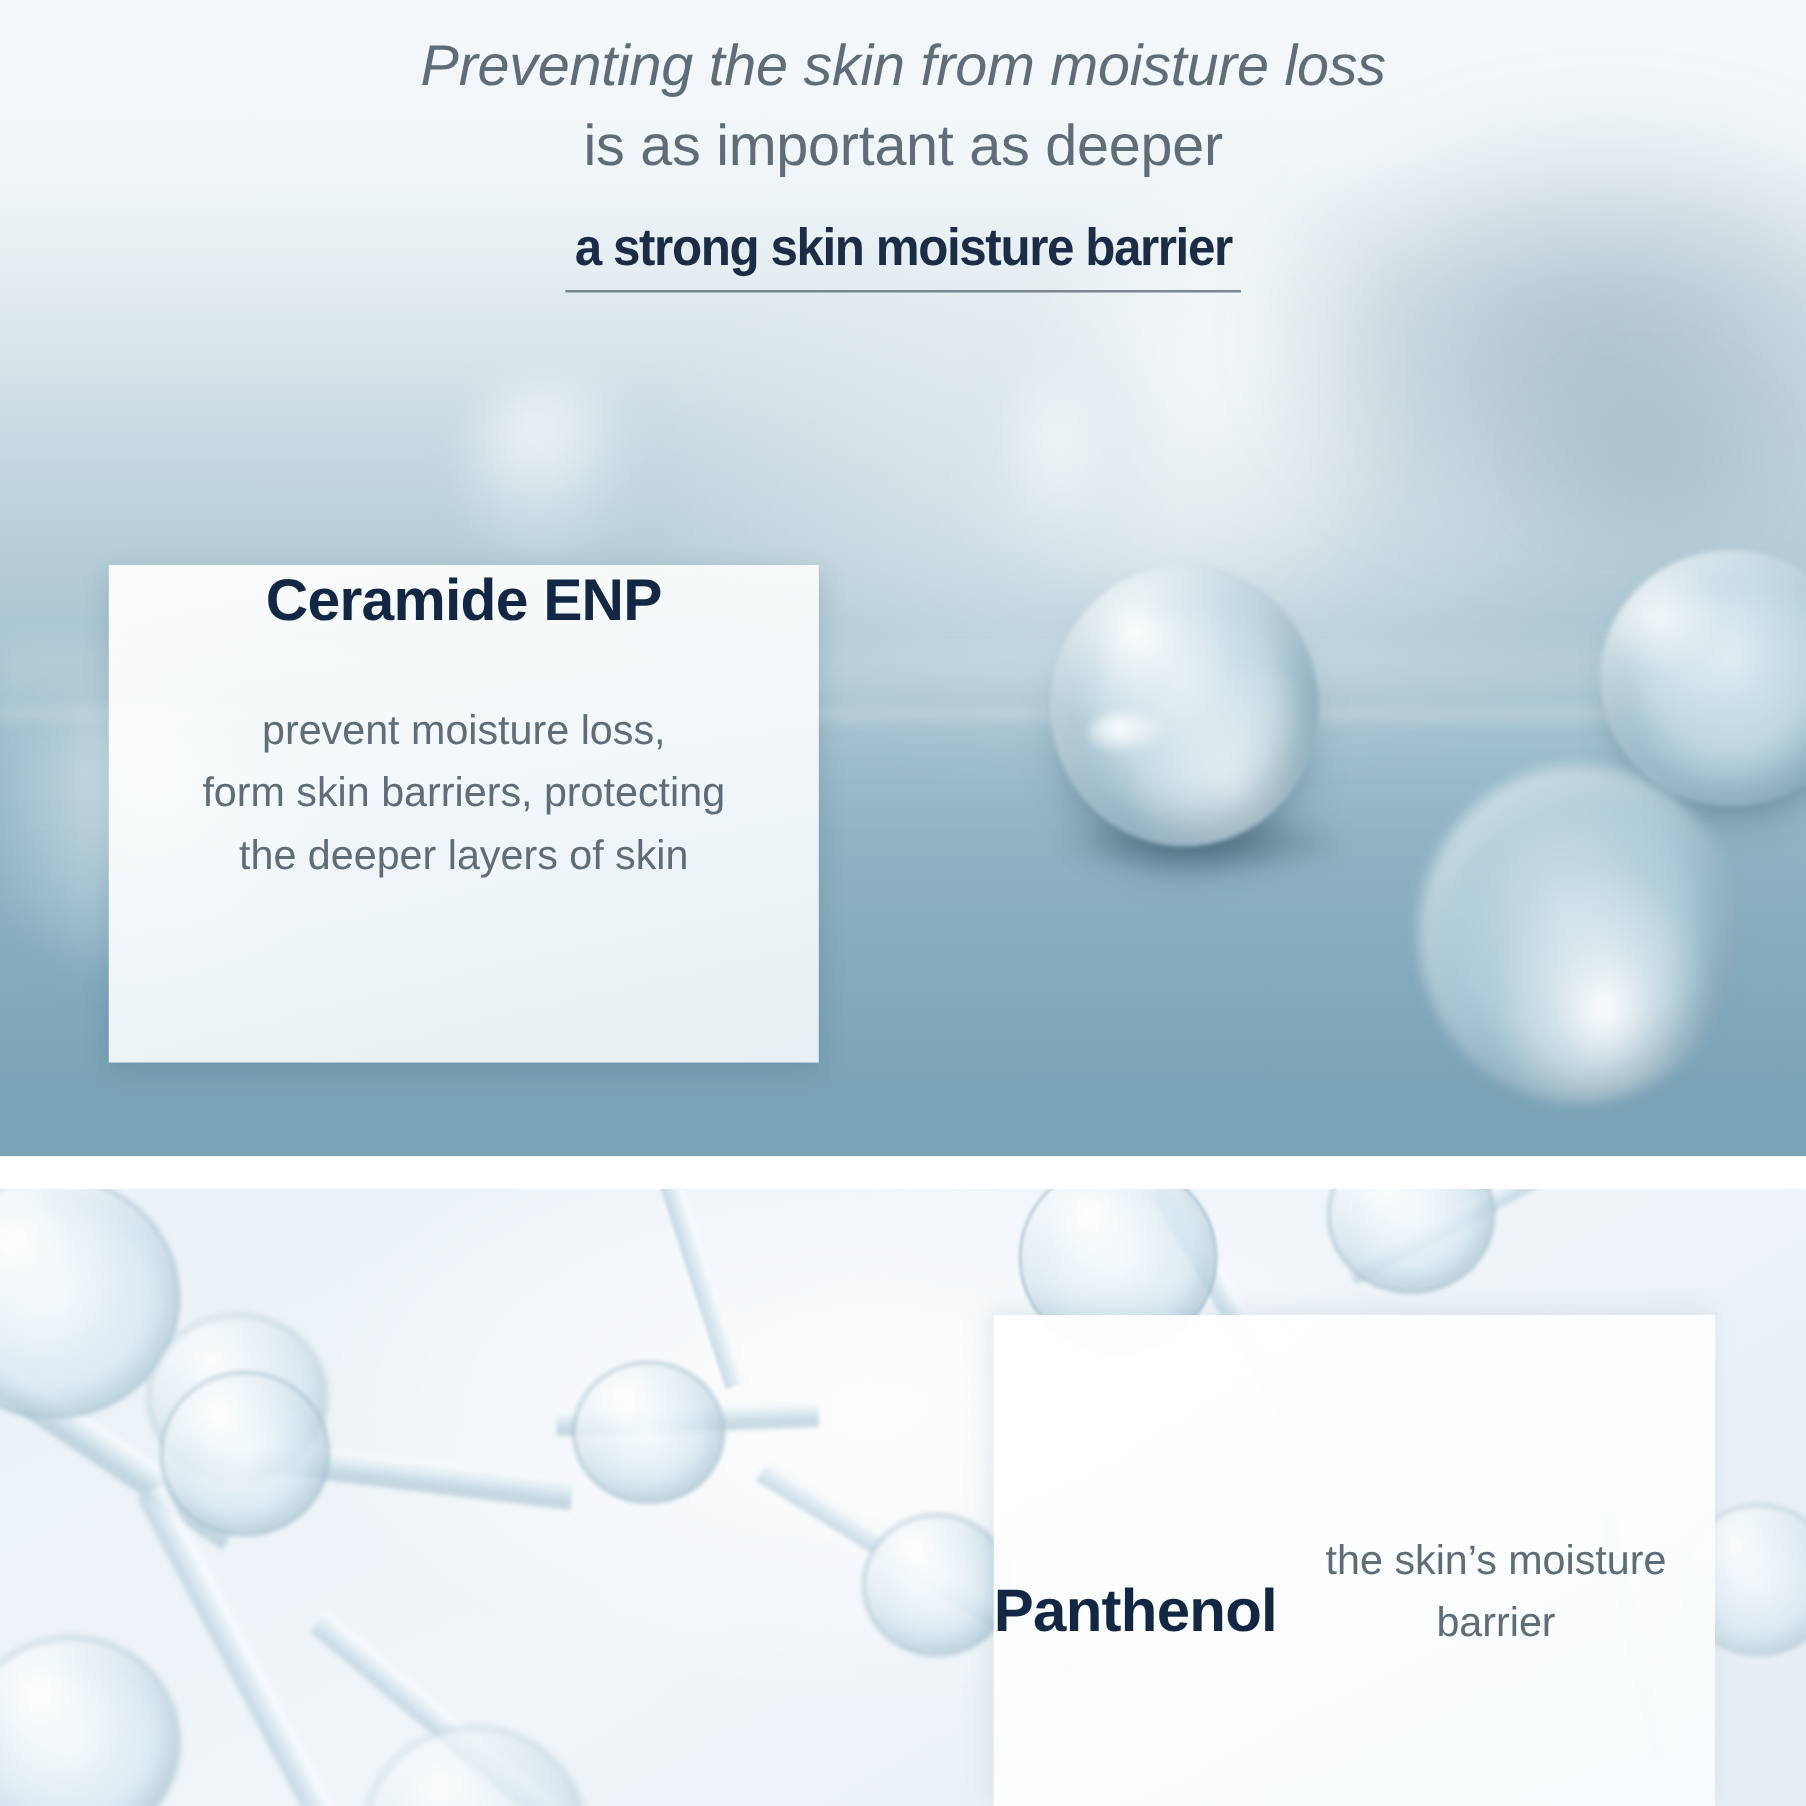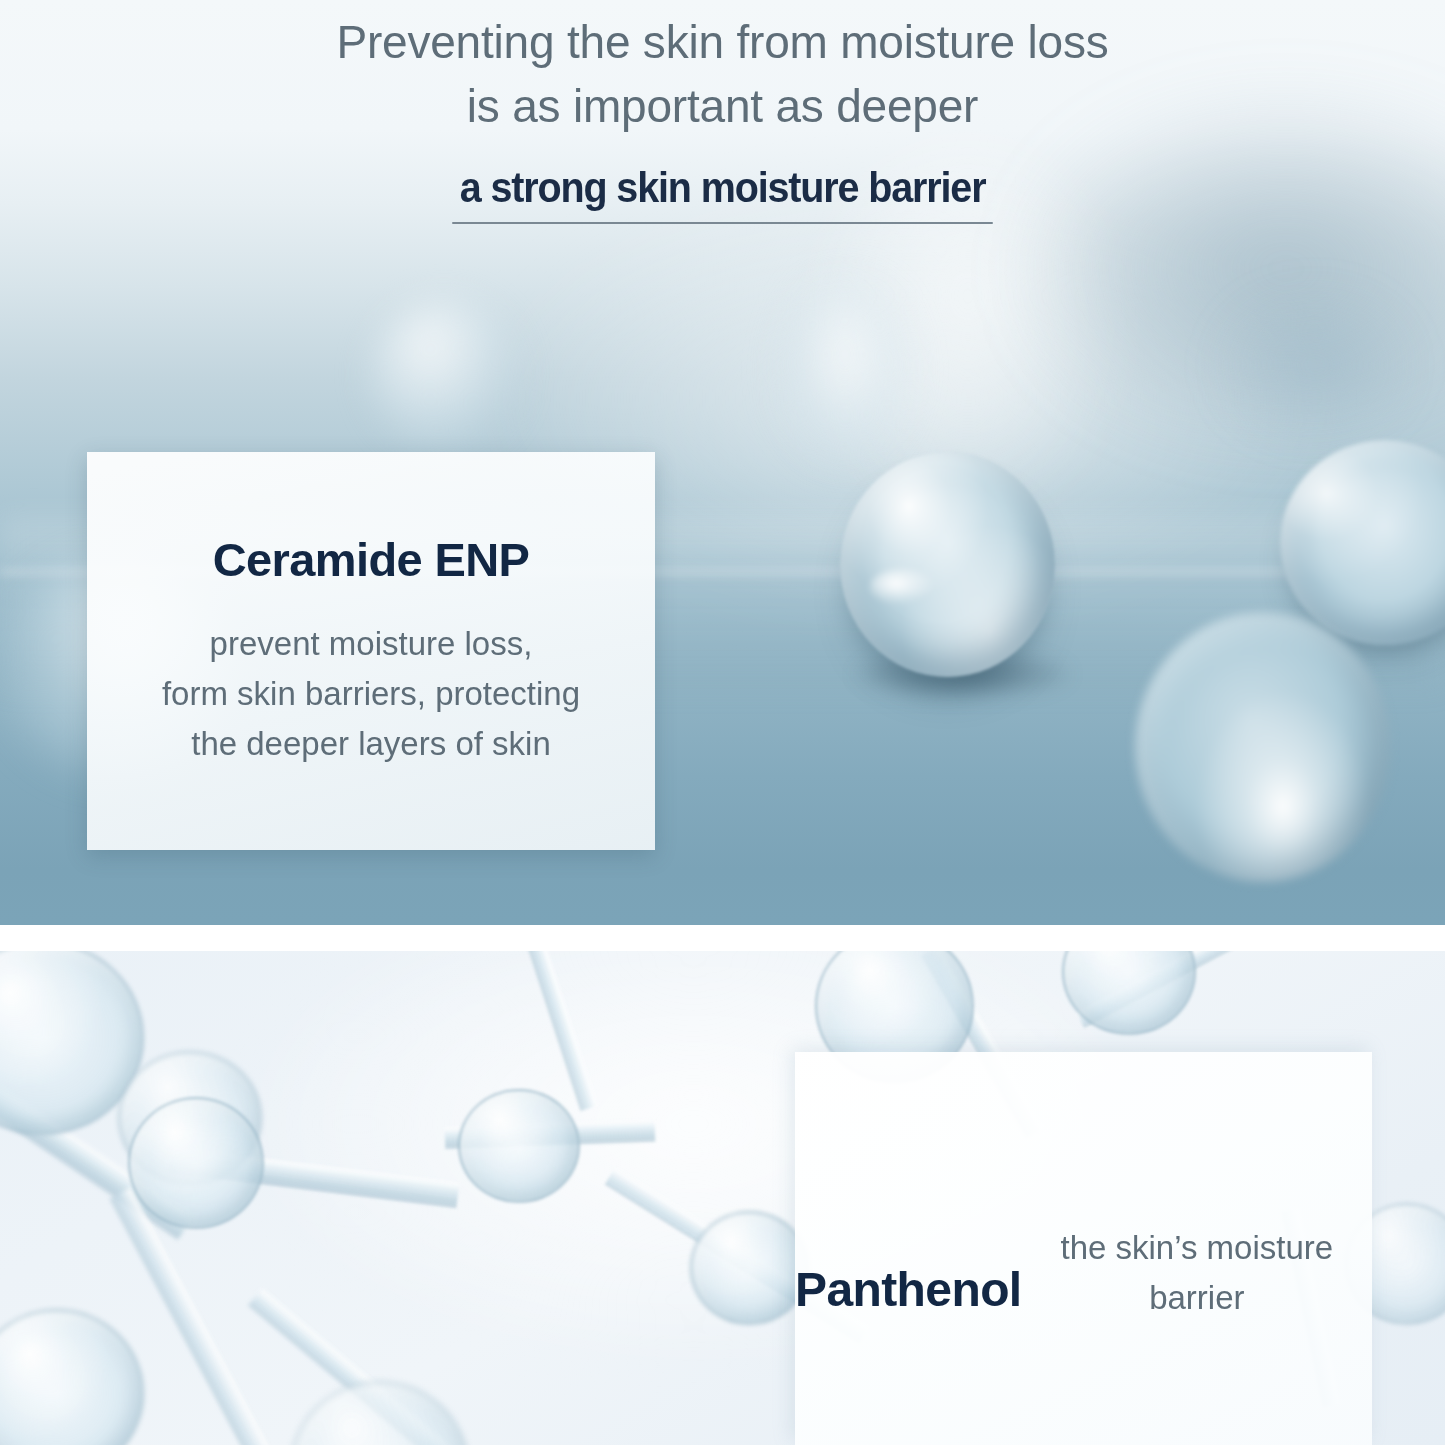--- a/index.html
+++ b/index.html
@@ -199,21 +199,21 @@
     text-align: center;
     z-index: 20;
   }
   .head-line {
     font-size: 46px;
     line-height: 64px;
     color: #5e6d78;
     letter-spacing: -0.2px;
     font-weight: 400;
   }
-  .head-line-1 { padding-top: 10px; }
+  .head-line-1 { padding-top: 20px; font-style: italic; }
   .head-emph-wrap {
     margin-top: 22px;
   }
   .head-emph {
     display: inline-block;
     font-size: 42px;
     line-height: 56px;
     font-weight: 700;
     color: #1b2c46;
     letter-spacing: -1.2px;
@@ -251,22 +251,22 @@
     letter-spacing: -0.6px;
     text-align: center;
   }
   .card-body {
     font-size: 33px;
     line-height: 50px;
     color: #5e6d78;
     text-align: center;
     font-weight: 400;
   }
-  .card-ceramide .card-title { margin-top: 80px; }
-  .card-ceramide .card-body  { margin-top: 32px; }
+  .card-ceramide .card-title { }
+  .card-ceramide .card-body  { margin-top: 52px; }
 
   
   .divider-gap {
     position: absolute;
     left: 0;
     top: 925px;
     width: 1445px;
     height: 26px;
     background: #ffffff;
     z-index: 30;

